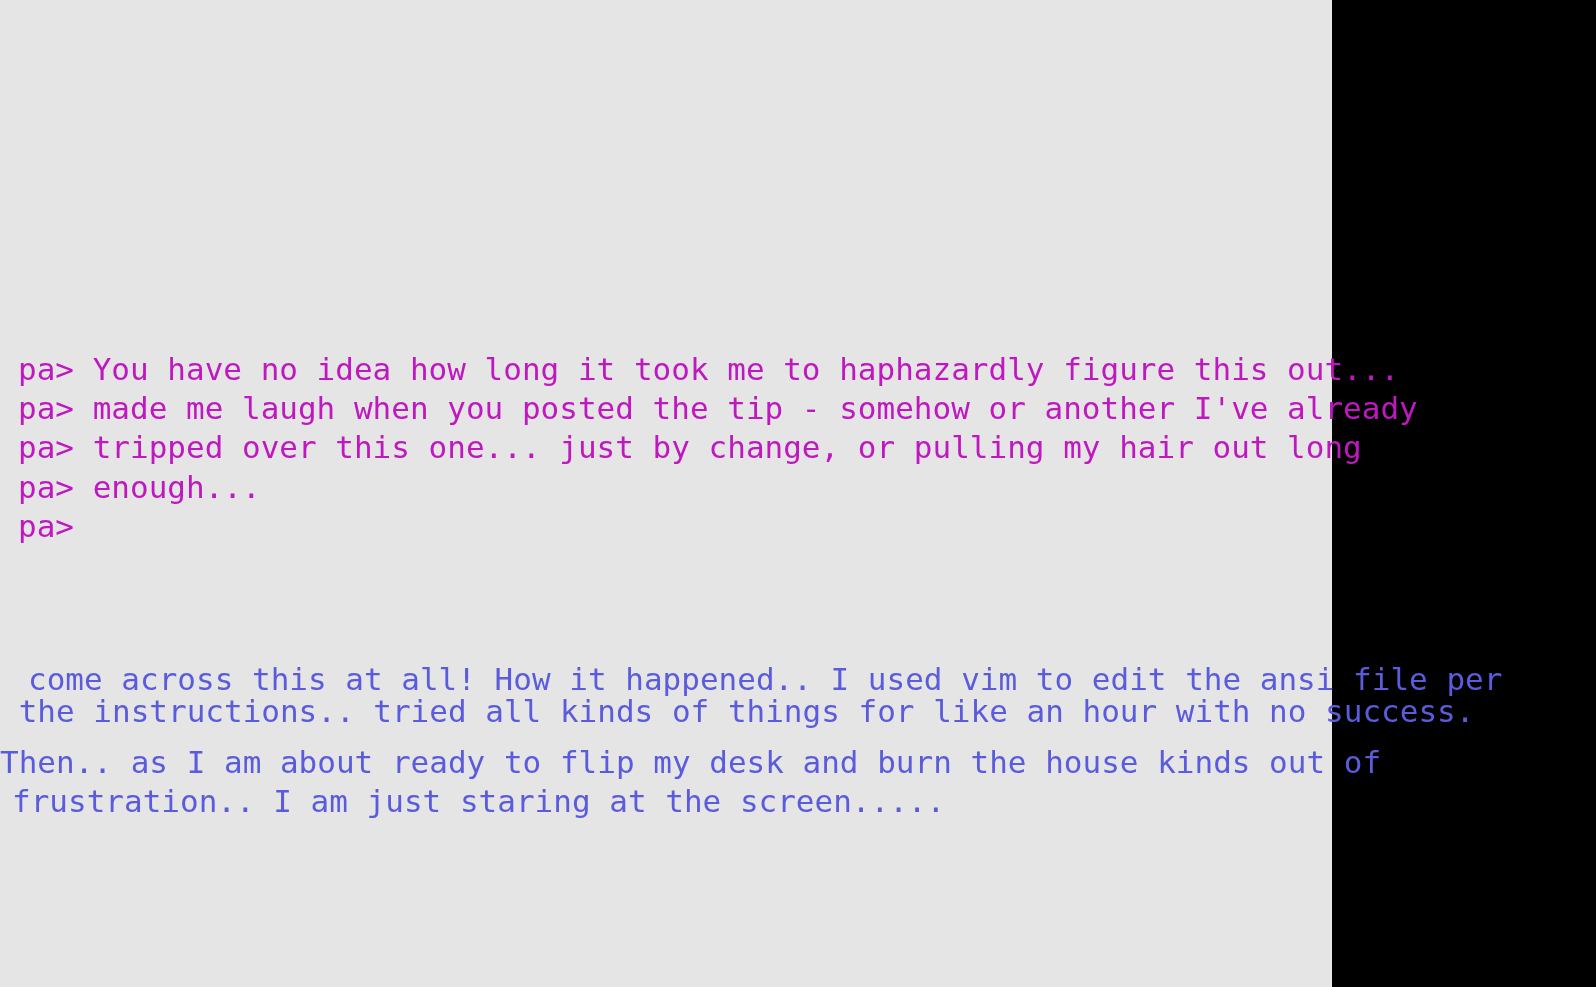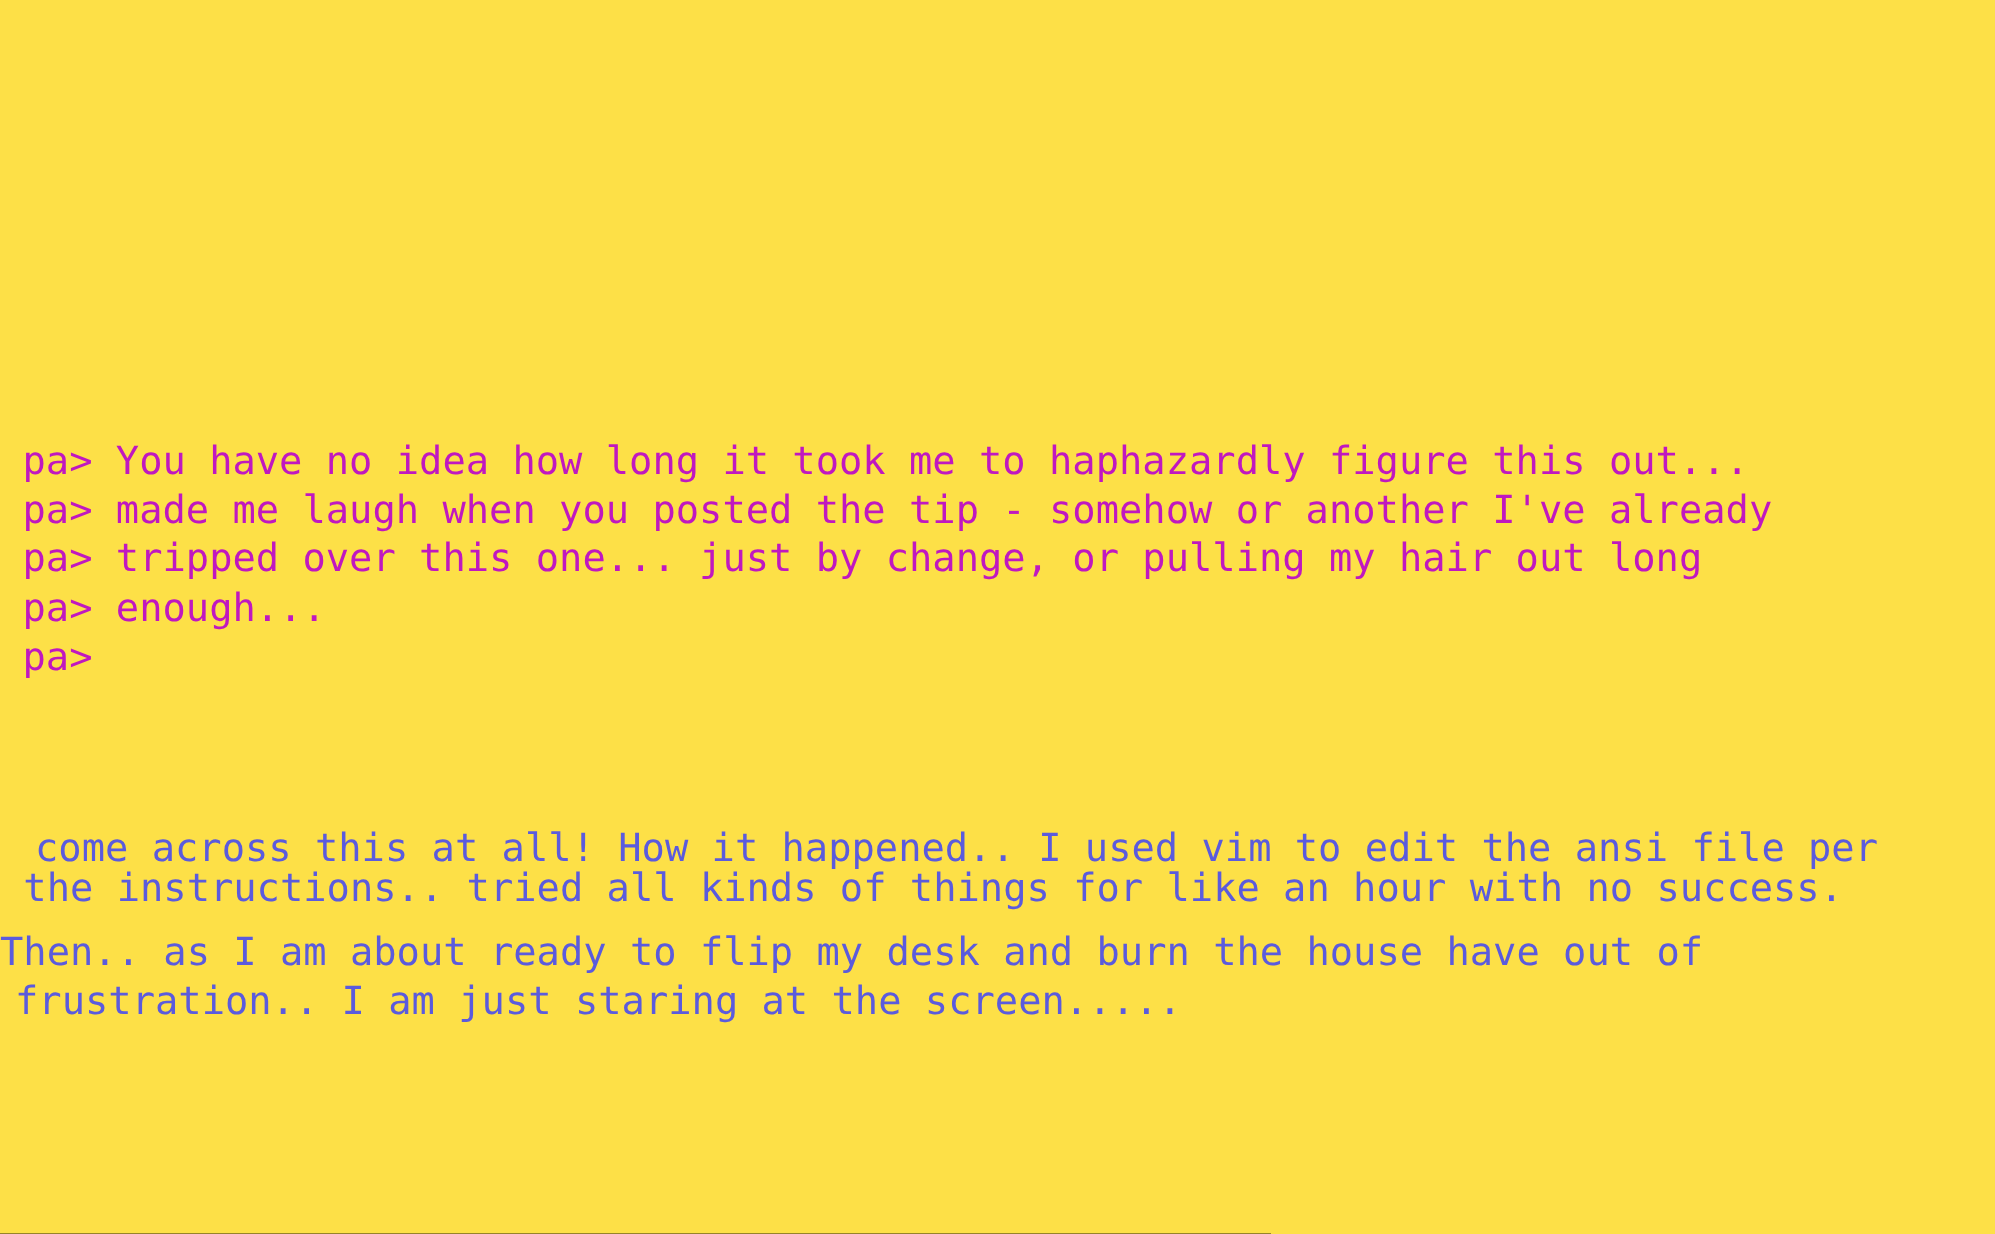--- a/index.html
+++ b/index.html
@@ -10,23 +10,23 @@
   body {
     width: 1596px;
     height: 987px;
     overflow: hidden;
     font-family: "DejaVu Sans Mono", "Liberation Mono", monospace;
   }
 
   
   #screen {
     position: relative;
-    width: 1596px;
+    width: 1332px;
     height: 987px;
-    background: #fde047;
+    background: #e5e5e5;
     font-family: "DejaVu Sans Mono", "Liberation Mono", monospace;
     font-size: 31px;
     line-height: 39.5px;
     letter-spacing: 0px;
     white-space: pre;
     color: #aaaaaa;
   }
 
   .row {
     position: absolute;
@@ -102,21 +102,21 @@
   </div>
 
   <div class="row quote" style="top:350px;padding-left:18px;">pa&gt; You have no idea how long it took me to haphazardly figure this out...</div>
   <div class="row quote" style="top:389px;padding-left:18px;">pa&gt; made me laugh when you posted the tip - somehow or another I've already</div>
   <div class="row quote" style="top:428px;padding-left:18px;">pa&gt; tripped over this one... just by change, or pulling my hair out long</div>
   <div class="row quote" style="top:468px;padding-left:18px;">pa&gt; enough...</div>
   <div class="row quote" style="top:507px;padding-left:18px;">pa&gt;</div>
 
   <div class="row body" style="top:660px;padding-left:0px;margin-left:28px;">come across this at all! How it happened.. I used vim to edit the ansi file per</div>
   <div class="row body" style="top:692px;padding-left:0px;"> the instructions.. tried all kinds of things for like an hour with no success.</div>
-  <div class="row body" style="top:743px;padding-left:0px;">Then.. as I am about ready to flip my desk and burn the house have out of</div>
+  <div class="row body" style="top:743px;padding-left:0px;">Then.. as I am about ready to flip my desk and burn the house kinds out of</div>
   <div class="row body" style="top:782px;padding-left:12px;">frustration.. I am just staring at the screen.....</div>
 
   
   <div class="row" style="top:845px;">
     <span style="display:inline-block;width:4px;"></span>
   </div>
 
   <div class="row" style="top:862px;">
     
   </div>

